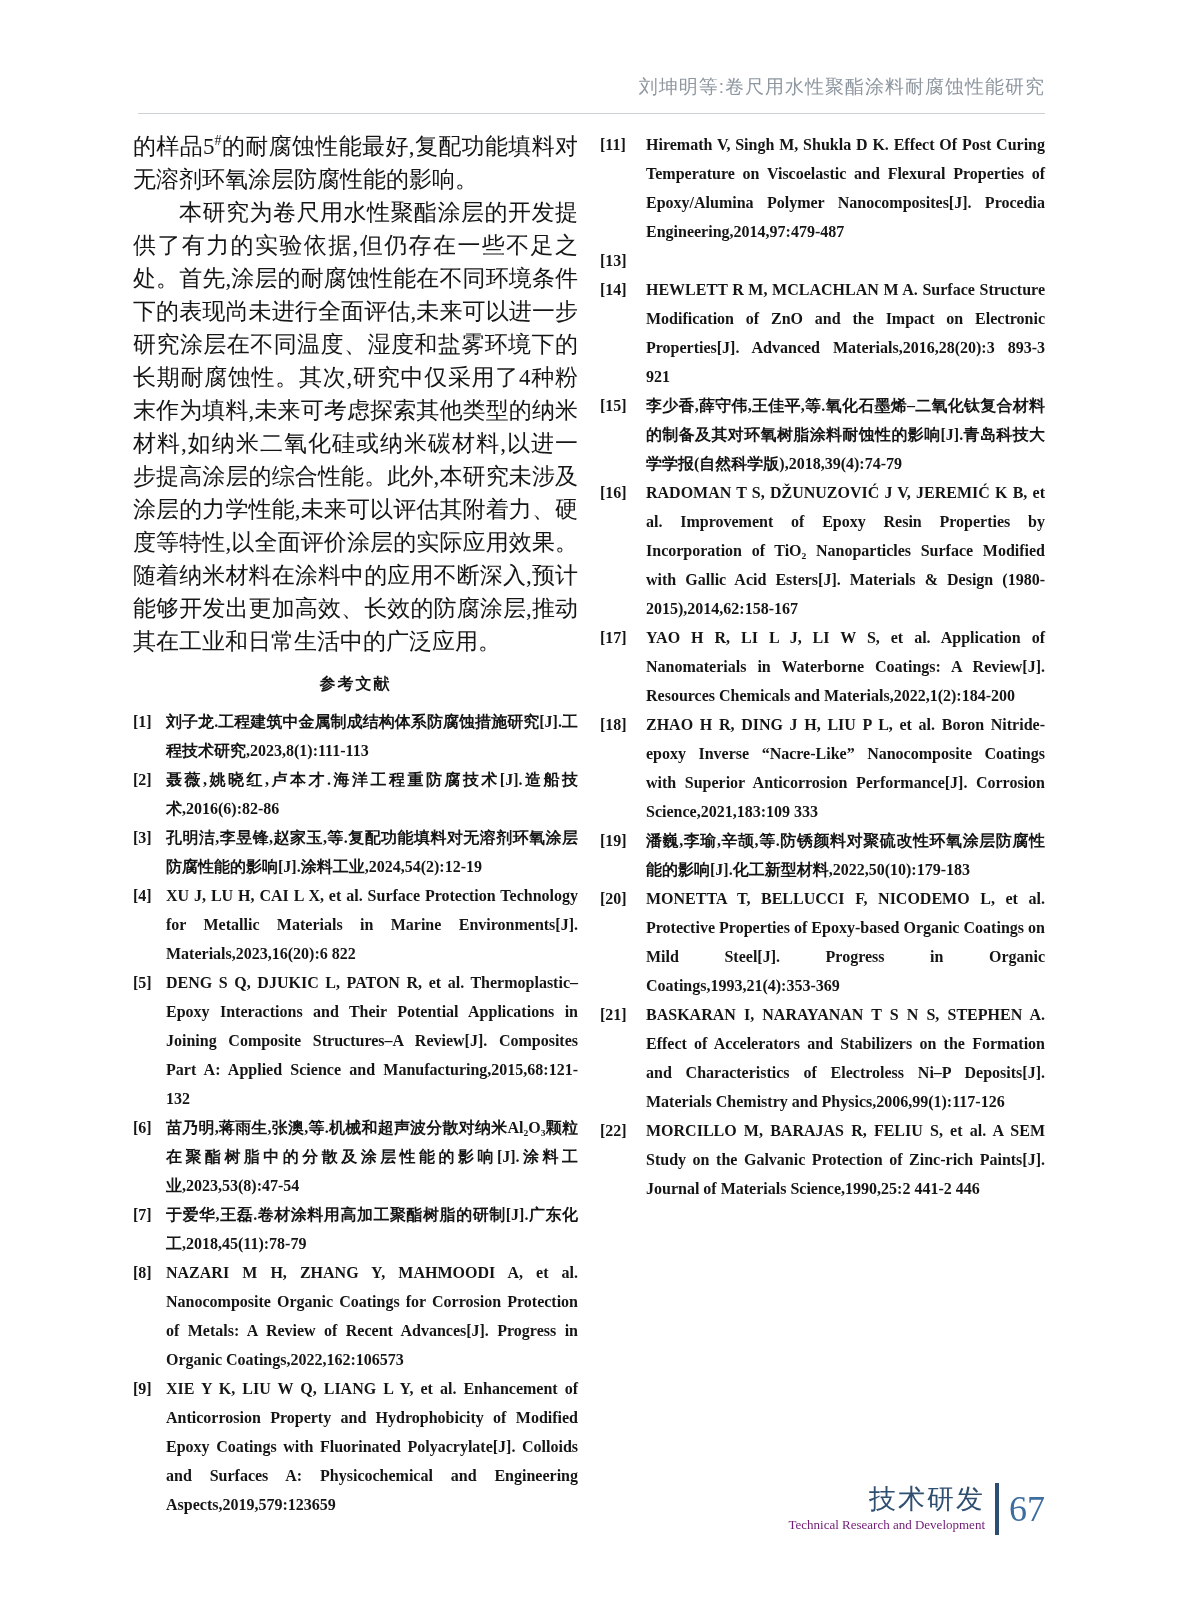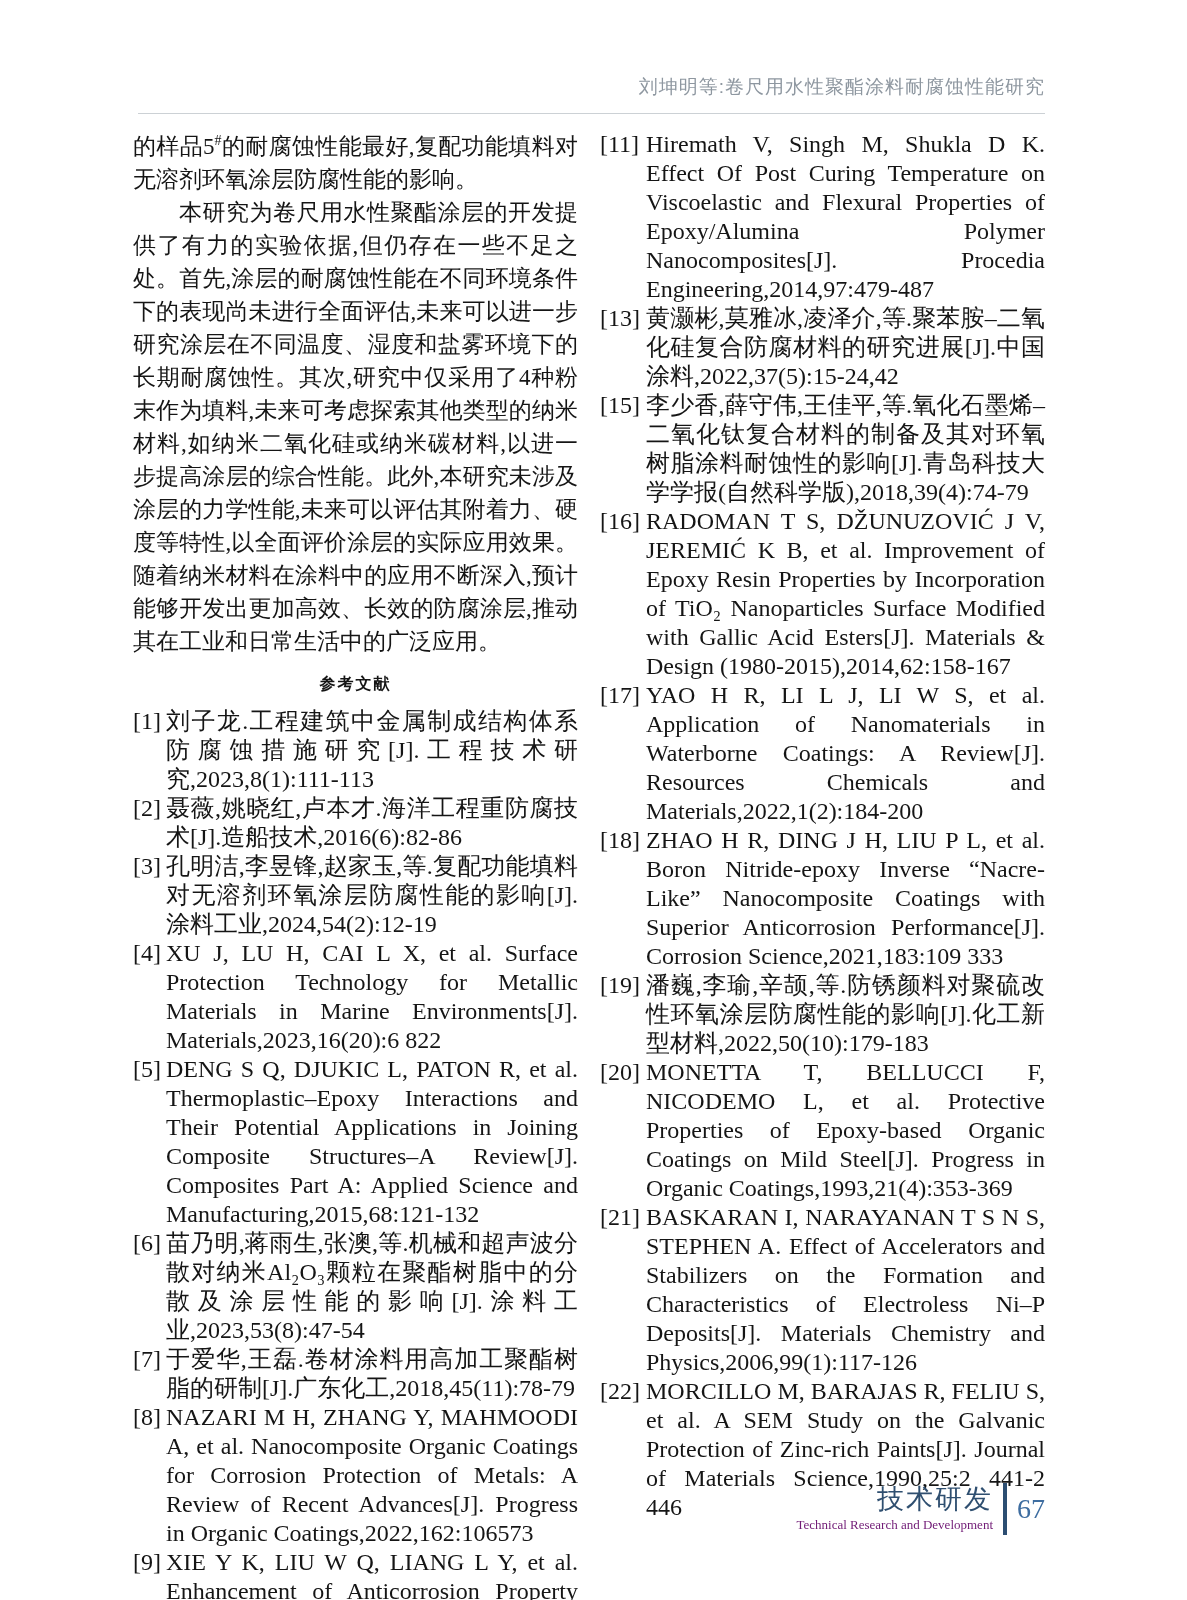--- a/index.html
+++ b/index.html
@@ -27,41 +27,41 @@
     text-justify:inter-ideograph;
   }
   .body-para.indent{text-indent:2em;}
   .sup{font-size:14px;vertical-align:super;line-height:0;}
   
   .ref-heading{
     text-align:center;font-weight:bold;font-size:16px;
     font-family:Liberation Mono, monospace;
     margin:16px 0 12px 0;letter-spacing:2px;
   }
-  .ref{display:flex;font-size:24px;line-height:29px;margin:0;}
+  .ref{display:flex;font-size:16px;line-height:29px;margin:0;font-weight:bold;}
   .ref-num{flex:0 0 33px;white-space:nowrap;}
   .col-right .ref-num{flex:0 0 46px;}
   .ref-text{flex:1;text-align:justify;text-justify:inter-ideograph;}
   
   .footer{
     position:absolute;top:1483px;right:142px;
     display:flex;align-items:center;
   }
   .footer-labels{text-align:right;margin-right:10px;}
   .footer-cn{
     font-family:Liberation Sans, sans-serif;
     font-size:27px;color:#2f4f70;letter-spacing:2px;line-height:1.1;
   }
   .footer-en{
     font-size:13px;color:#701a75;margin-top:2px;
     font-family:"Liberation Serif","DejaVu Serif",serif;
   }
   .footer-bar{width:4px;height:52px;background:#2c4e72;margin-right:10px;}
   .footer-page{
-    font-size:28px;color:#3e6da0;
+    font-size:36px;color:#3e6da0;
     font-family:"Liberation Serif","DejaVu Serif",serif;
   }
 </style>
 </head>
 <body>
 
 <div class="page">
 
   <div class="running-head">刘坤明等:卷尺用水性聚酯涂料耐腐蚀性能研究</div>
 
@@ -112,21 +112,24 @@
 
     </div>
 
     <div class="col col-right">
       <div class="ref">
         <span class="ref-num">[11]</span>
         <span class="ref-text">Hiremath V, Singh M, Shukla D K. Effect Of Post Curing Temperature on Viscoelastic and Flexural Properties of Epoxy/Alumina Polymer Nanocomposites[J]. Procedia Engineering,2014,97:479-487</span>
       </div>
       <div class="ref">
         <span class="ref-num">[13]</span>
-        <span class="ref-text">黄灏彬,莫雅冰,凌泽介,等.聚苯胺–二氧化硅复合防腐材料的研究进展[J].中国涂料,2022,37(5):15-24,42</span>
+      </div>
+      <div class="ref">
+        <span class="ref-num">[14]</span>
+        <span class="ref-text">HEWLETT R M, MCLACHLAN M A. Surface Structure Modification of ZnO and the Impact on Electronic Properties[J]. Advanced Materials,2016,28(20):3 893-3 921</span>
       </div>
       <div class="ref">
         <span class="ref-num">[15]</span>
         <span class="ref-text">李少香,薛守伟,王佳平,等.氧化石墨烯–二氧化钛复合材料的制备及其对环氧树脂涂料耐蚀性的影响[J].青岛科技大学学报(自然科学版),2018,39(4):74-79</span>
       </div>
       <div class="ref">
         <span class="ref-num">[16]</span>
         <span class="ref-text">RADOMAN T S, DŽUNUZOVIĆ J V, JEREMIĆ K B, et al. Improvement of Epoxy Resin Properties by Incorporation of TiO₂ Nanoparticles Surface Modified with Gallic Acid Esters[J]. Materials &amp; Design (1980-2015),2014,62:158-167</span>
       </div>
       <div class="ref">

